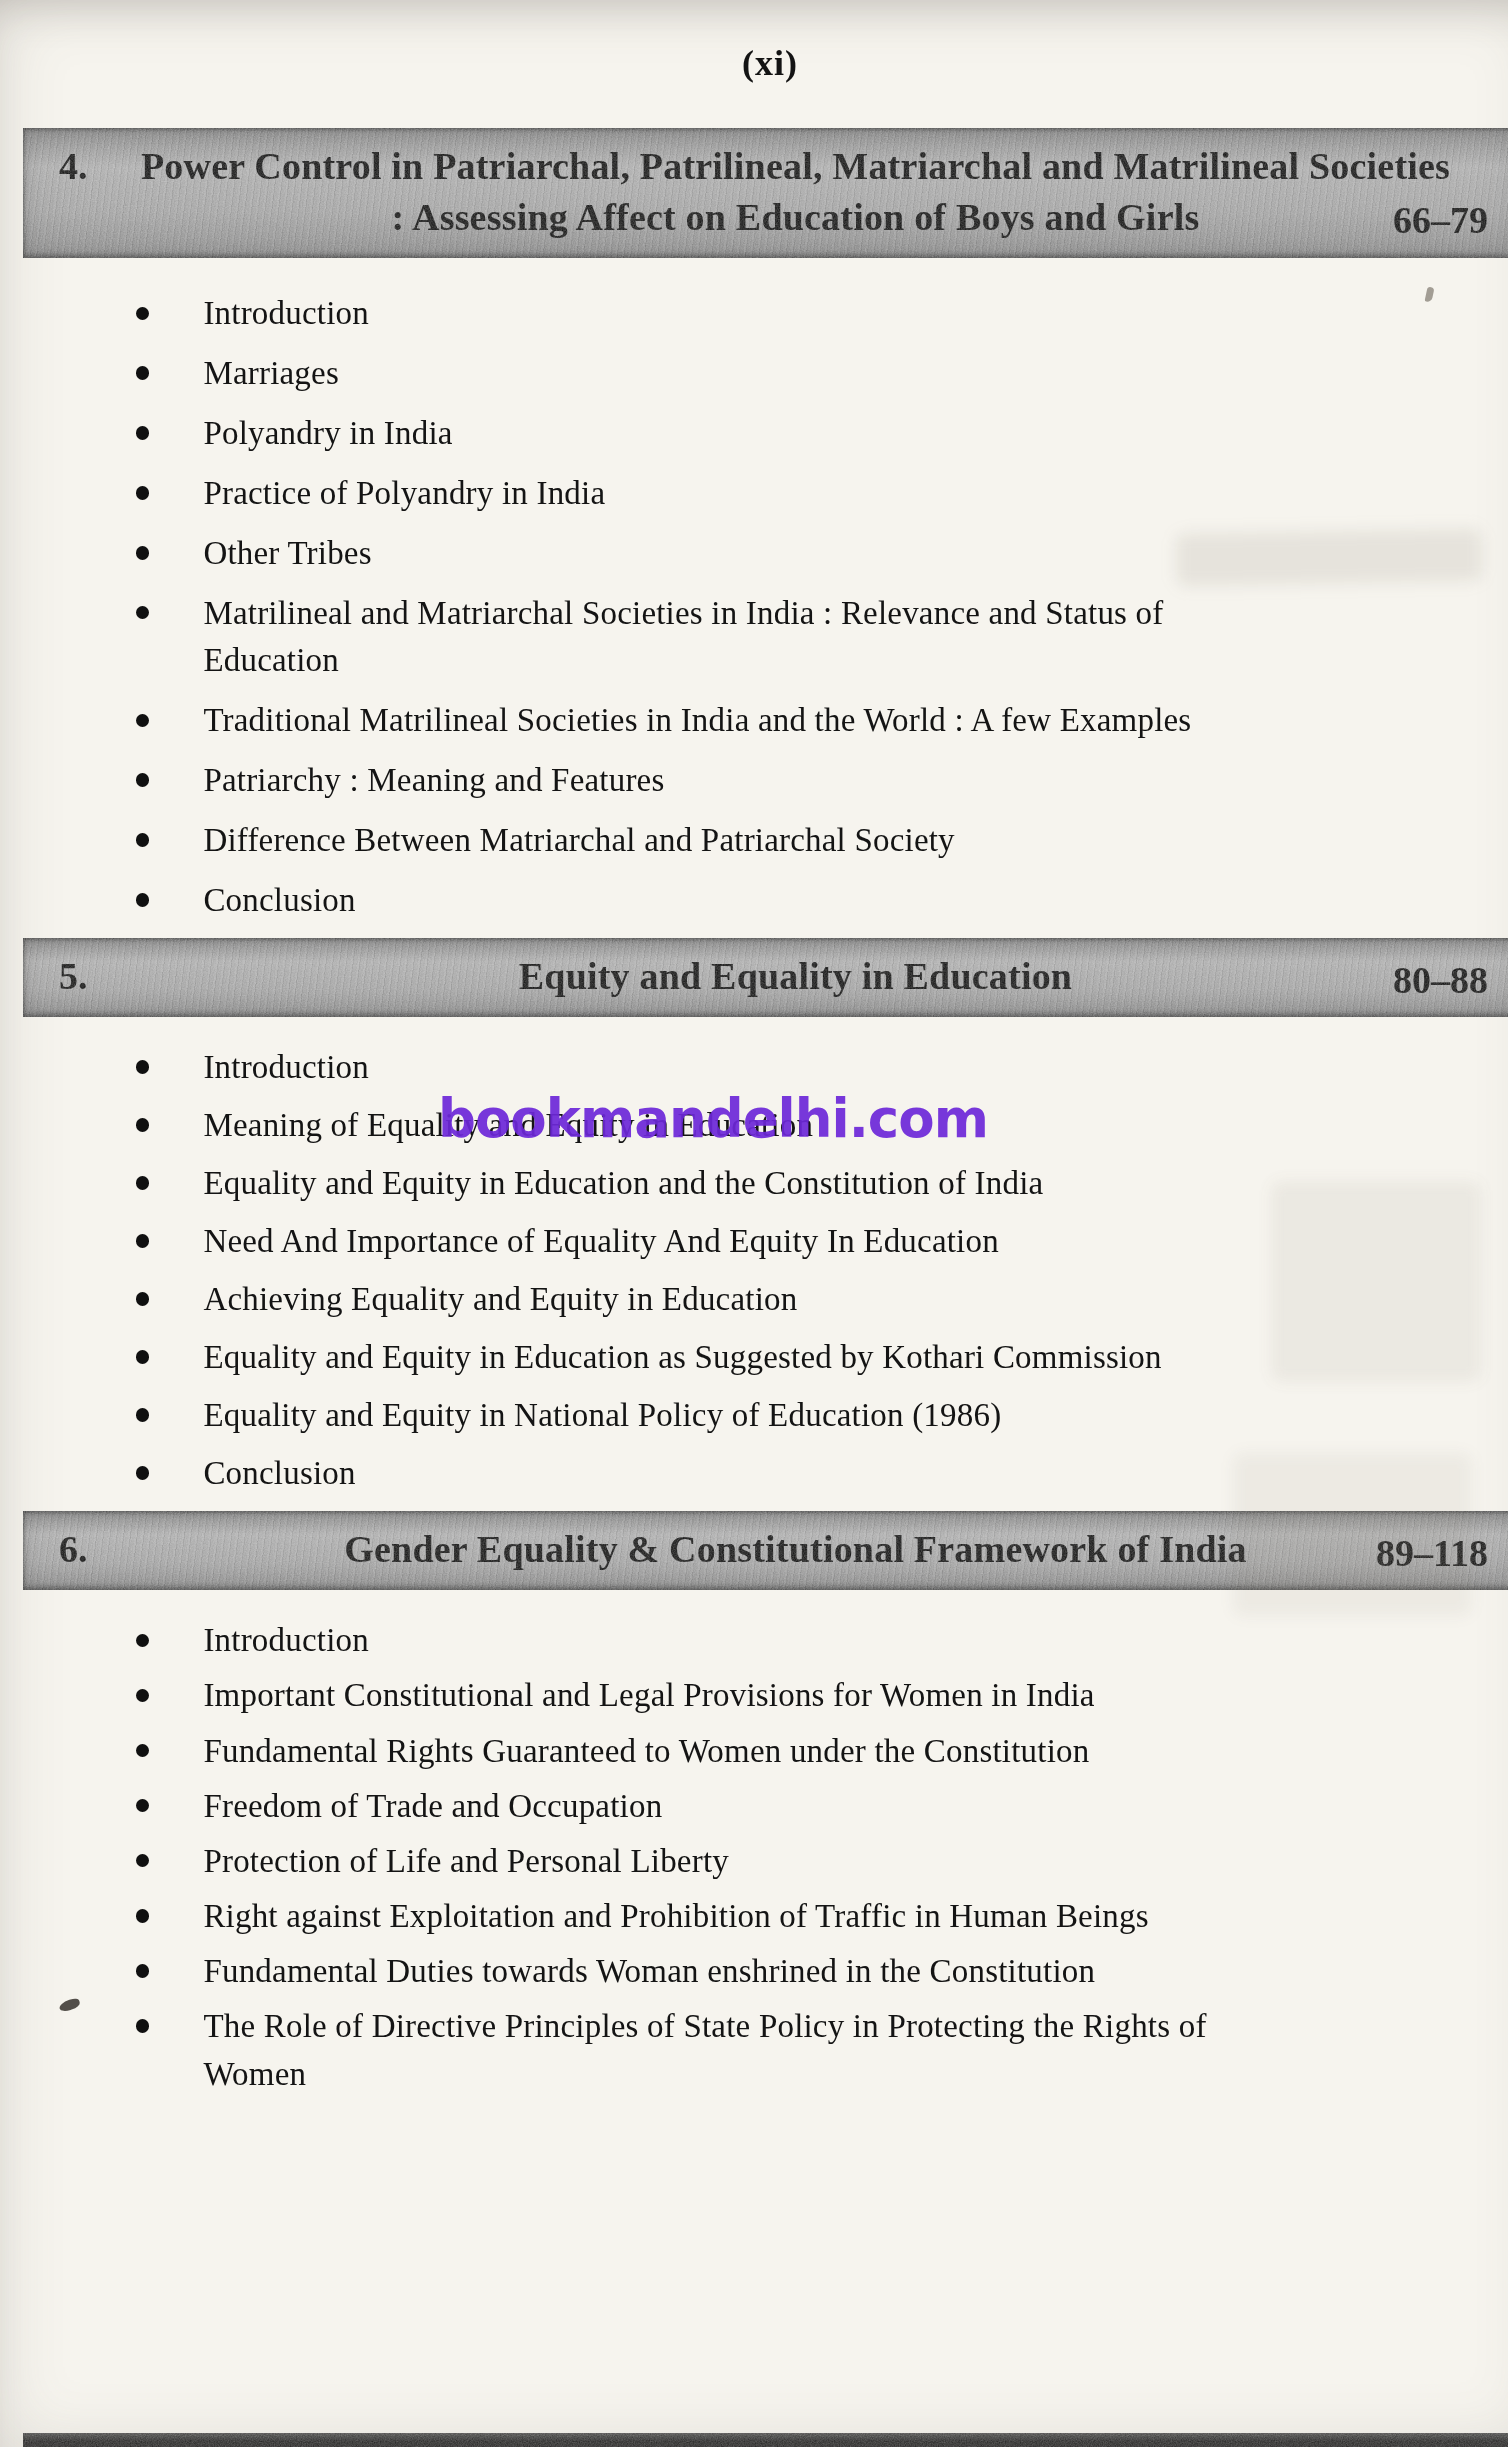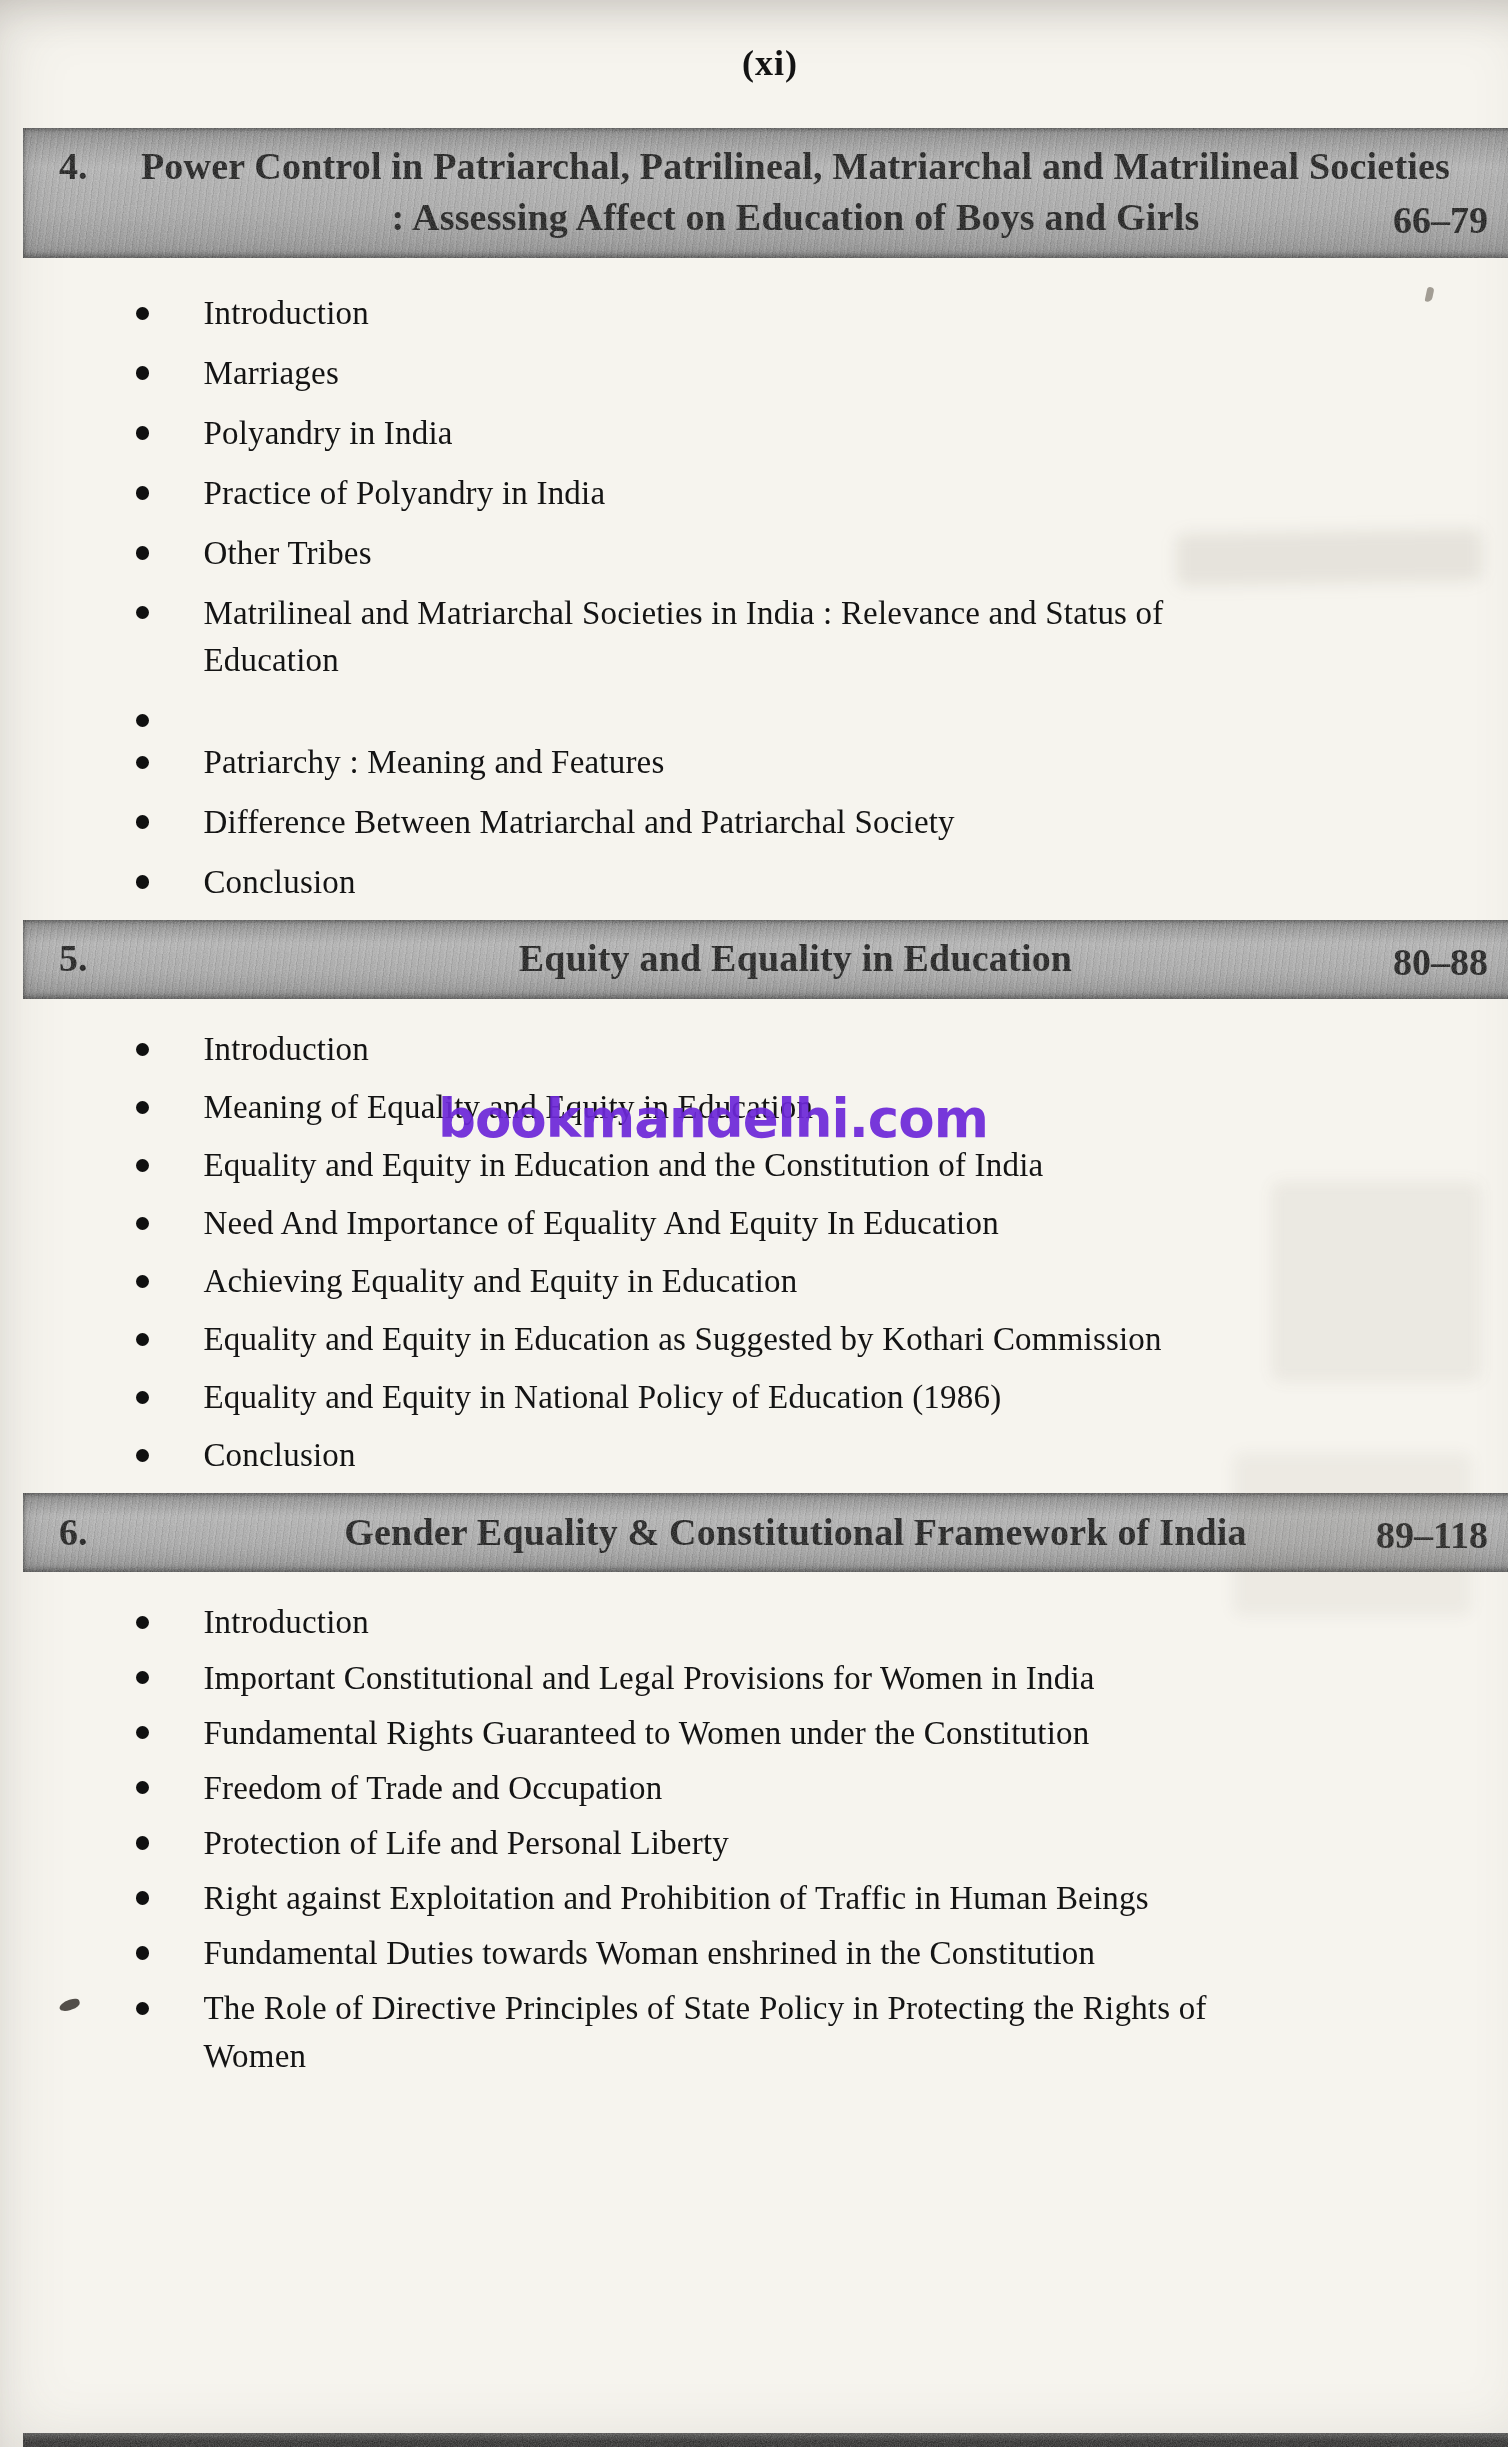--- a/index.html
+++ b/index.html
@@ -122,20 +122,21 @@
     <span class="item-text">Other Tribes</span>
   </li>
 
   <li class="toc-item">
     <span class="bullet"></span>
     <span class="item-text">Matrilineal and Matriarchal Societies in India : Relevance and Status of Education</span>
   </li>
 
   <li class="toc-item">
     <span class="bullet"></span>
+    <span class="item-text">Traditional Matrilineal Societies in India and the World : A few Examples</span>
   </li>
 
   <li class="toc-item">
     <span class="bullet"></span>
     <span class="item-text">Patriarchy : Meaning and Features</span>
   </li>
 
   <li class="toc-item">
     <span class="bullet"></span>
     <span class="item-text">Difference Between Matriarchal and Patriarchal Society</span>

